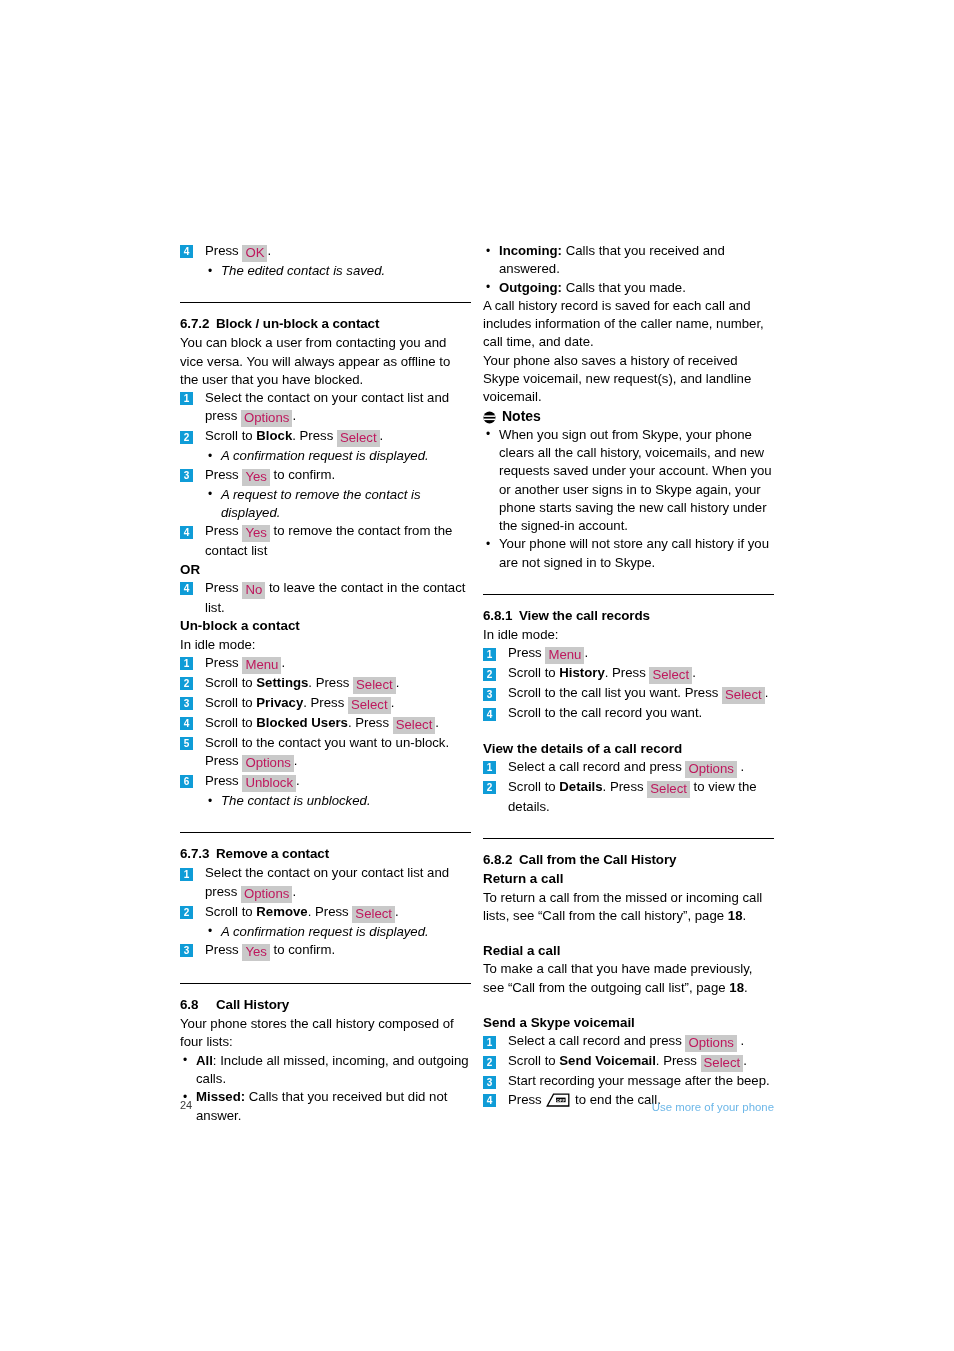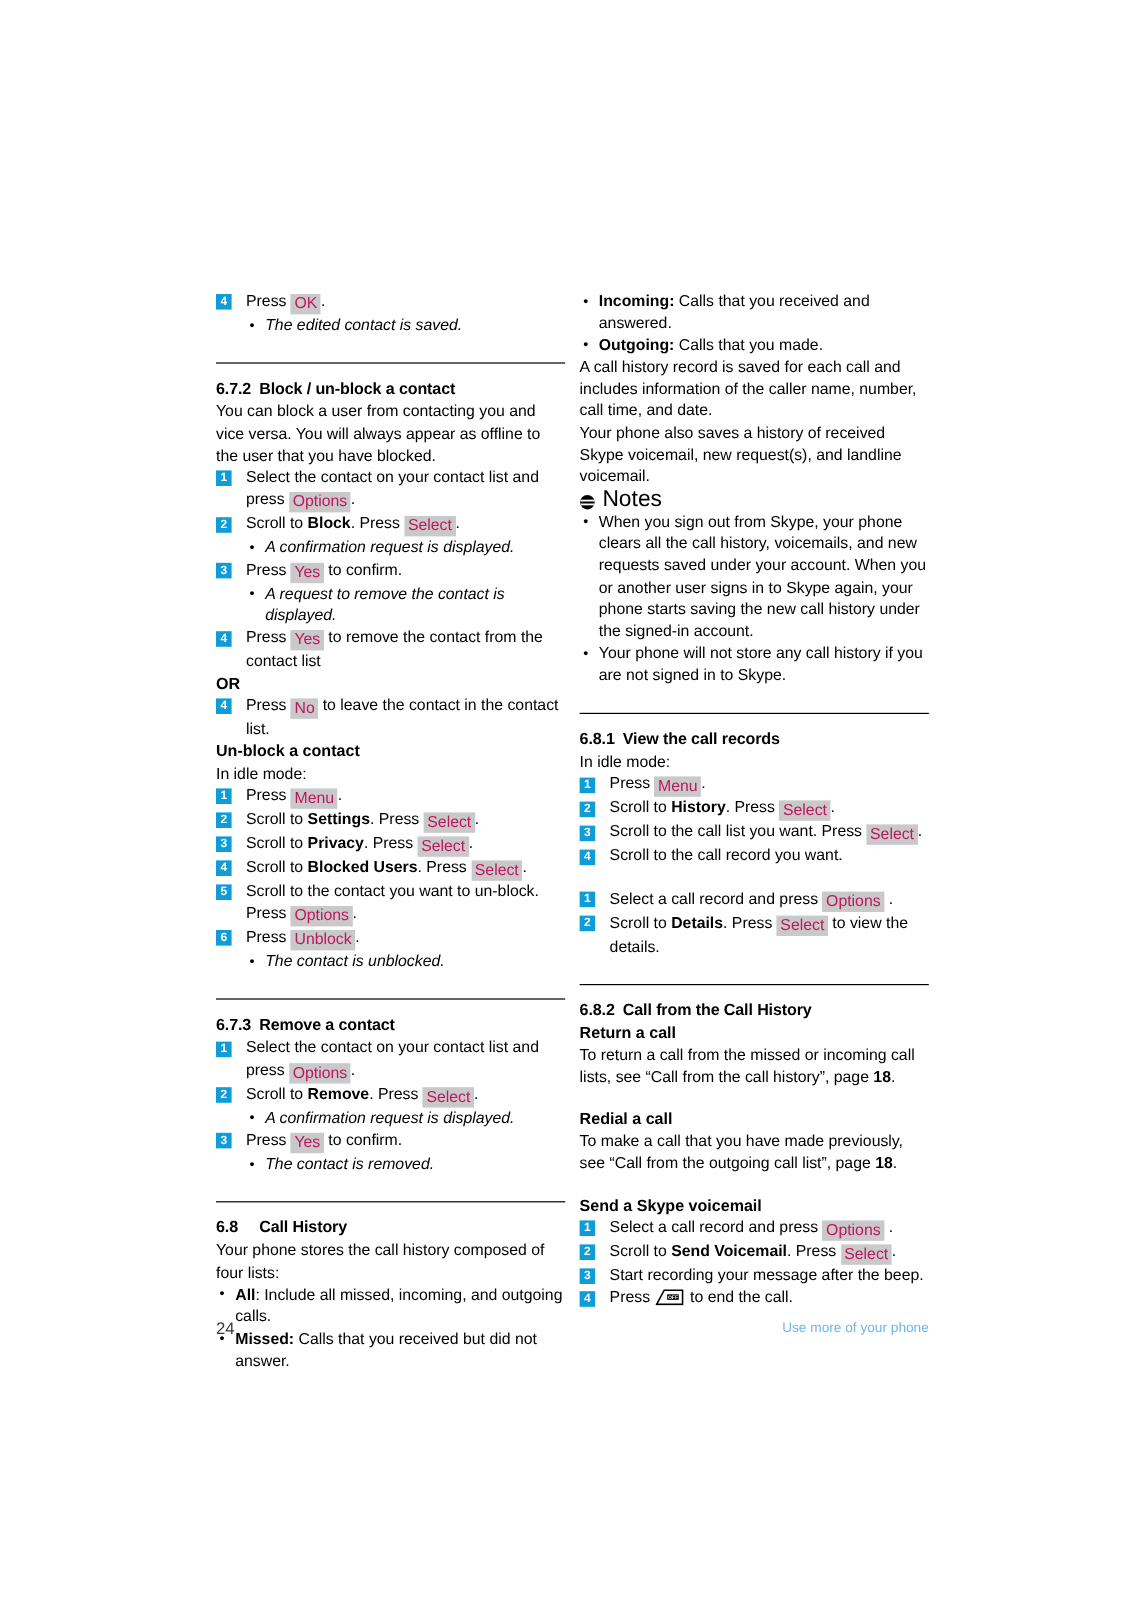--- a/index.html
+++ b/index.html
@@ -123,22 +123,22 @@
     font-size: 13.2px;
     line-height: 16px;
     vertical-align: -2px;
     white-space: nowrap;
   }
 
   
   .notes-head {
     position: relative;
     padding-left: 19px;
-    font-weight: normal;
-    font-size: 19px;
+    font-weight: bold;
+    font-size: 14px;
     line-height: 19px;
     margin: 0;
   }
   .notes-icon {
     position: absolute;
     left: 0;
     top: 3px;
     width: 13px;
     height: 13px;
     display: inline-block;
@@ -152,21 +152,21 @@
     vertical-align: -3px;
     position: relative;
     margin: 0 1px;
   }
 
   
   .footer-page {
     position: absolute;
     left: 180px;
     top: 1099px;
-    font-size: 14px;
+    font-size: 11px;
     color: #3a3a3a;
   }
   .footer-sec {
     position: absolute;
     right: 180px;
     top: 1101px;
     font-size: 11.4px;
     color: #6db7e8;
     text-align: center;
   }
@@ -296,21 +296,20 @@
       <span class="key">Select</span><span>.</span>
     </div>
     <div class="subbul">A confirmation request is displayed.</div>
 
     <div class="step">
       <span class="badge">3</span>
       <span>Press</span>
       <span class="key">Yes</span>
       <span>to confirm.</span>
     </div>
-    <div class="subbul">The contact is removed.</div>
 
     <div class="gap-rule-top"></div>
     <hr class="rule">
     <div class="gap-rule-bot"></div>
 
     <h2 class="sec">
       <span class="num">6.8</span><span>Call History</span>
     </h2>
     <p class="body">Your phone stores the call history composed of four lists:</p>
 
@@ -377,20 +376,21 @@
       <span class="key">Select</span><span>.</span>
     </div>
 
     <div class="step">
       <span class="badge">4</span>
       <span>Scroll to the call record you want.</span>
     </div>
 
     <div class="spacer-md"></div>
 
+    <h3 class="sub">View the details of a call record</h3>
 
     <div class="step">
       <span class="badge">1</span>
       <span>Select a call record and press</span>
       <span class="key">Options</span>
       <span>.</span>
     </div>
 
     <div class="step">
       <span class="badge">2</span>

